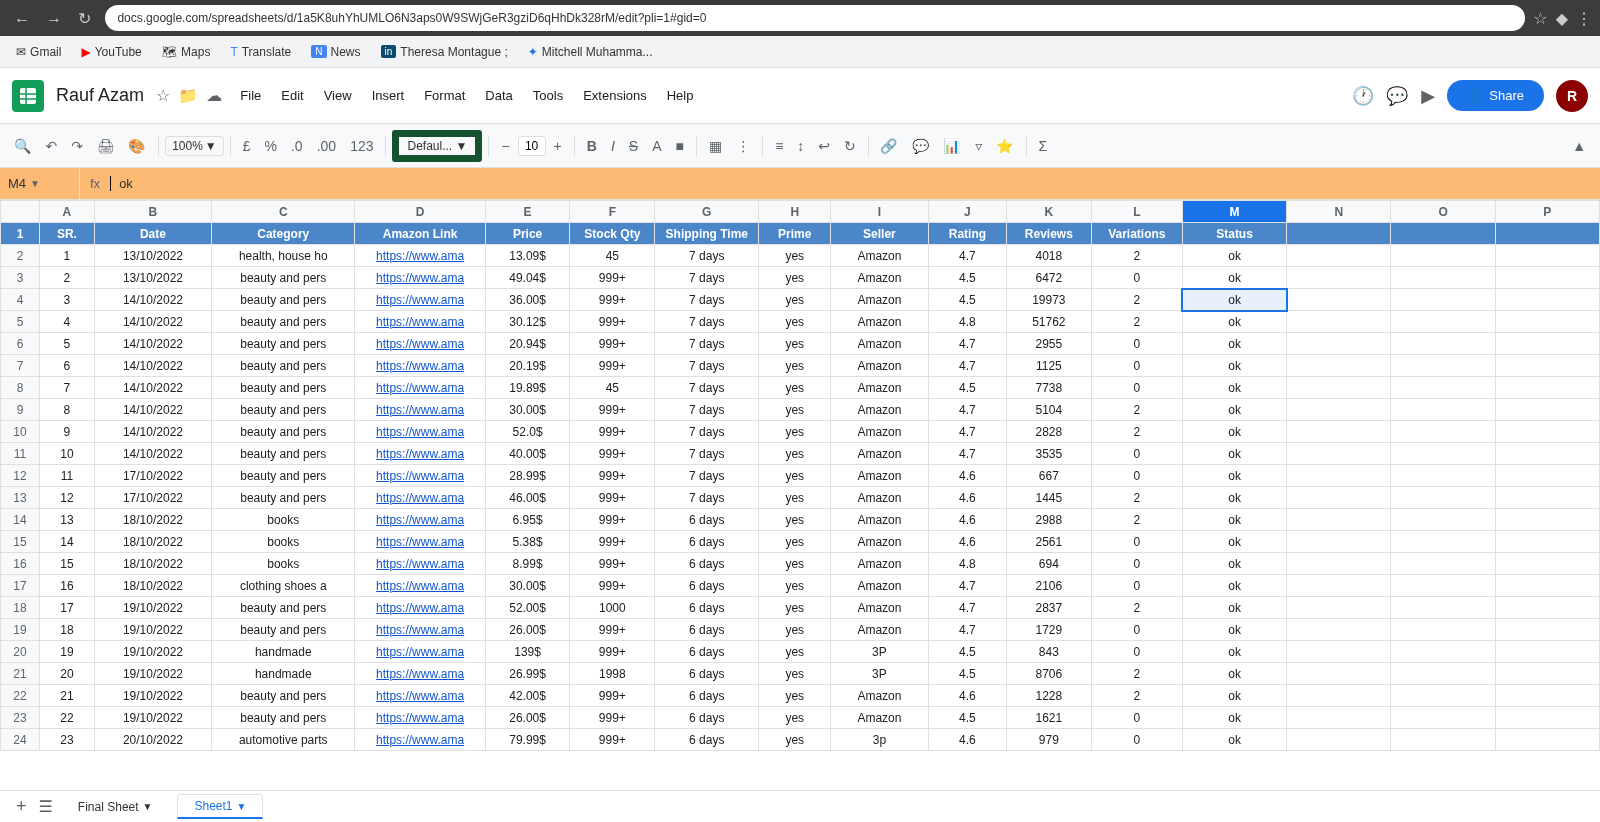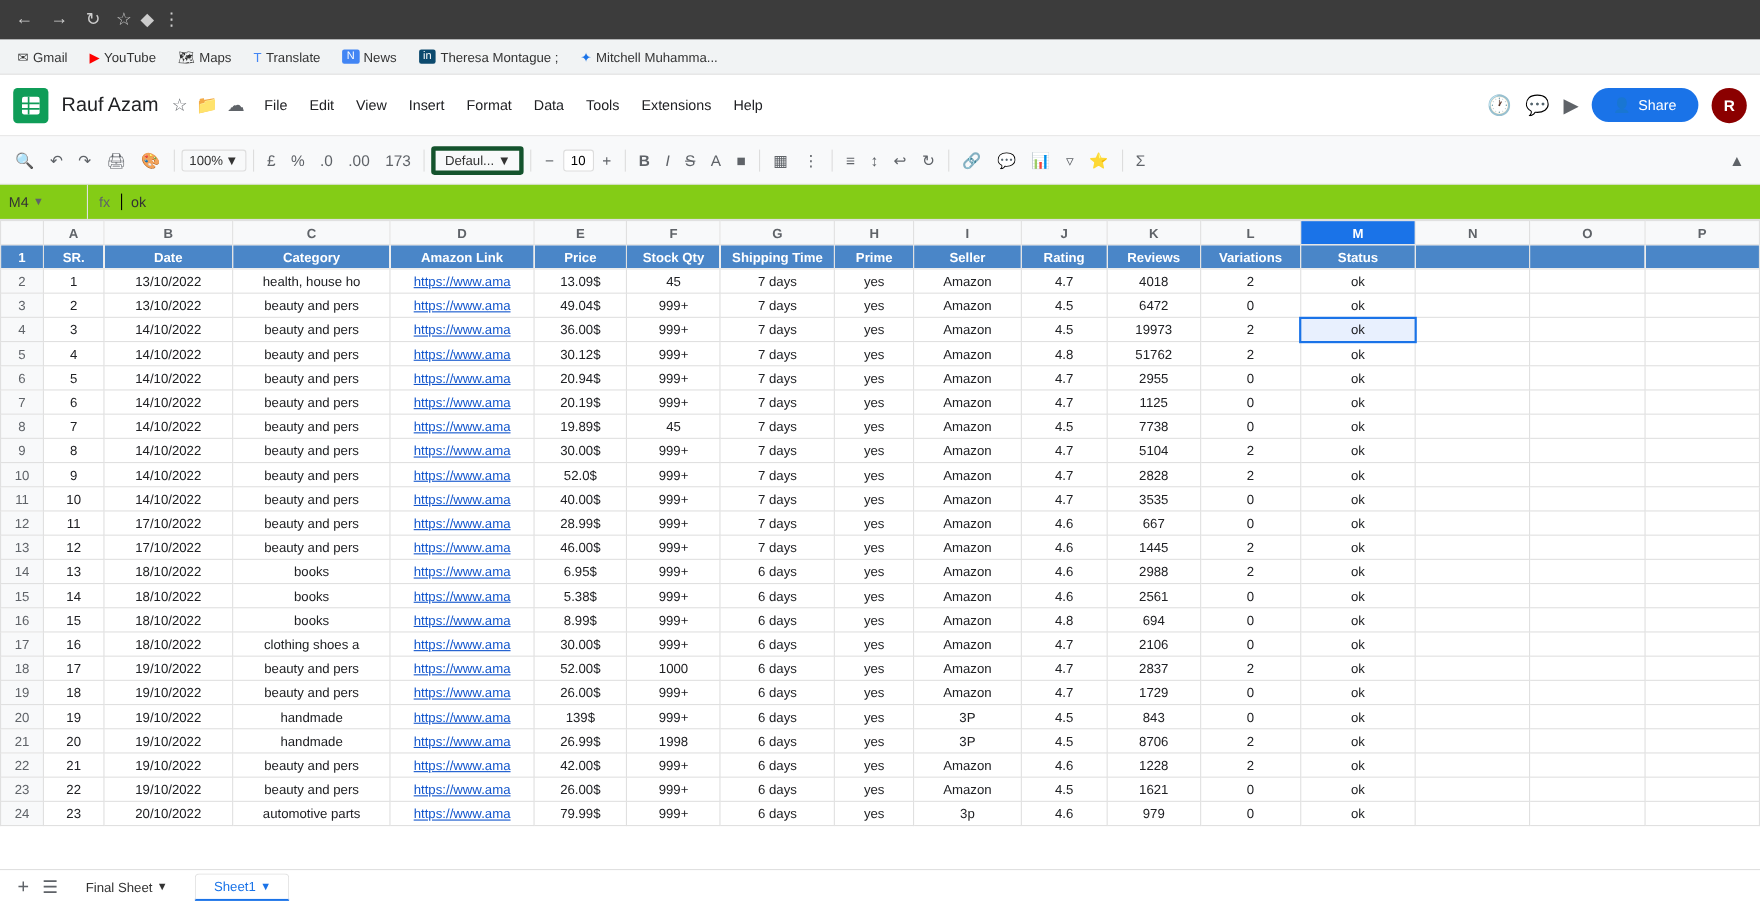--- a/index.html
+++ b/index.html
@@ -145,21 +145,21 @@
       color: #333;
       padding: 2px 6px;
       border: 1px solid #ddd;
       border-radius: 3px;
       cursor: pointer;
     }
     .font-selector {
       font-size: 12px;
       color: #333;
       padding: 2px 8px;
-      border: 4px solid #14532d;
+      border: 7px solid #14532d;
       border-radius: 3px;
       cursor: pointer;
       min-width: 80px;
     }
     .font-size-control {
       display: flex;
       align-items: center;
       gap: 2px;
     }
     .font-size-input {
@@ -170,21 +170,21 @@
       font-size: 12px;
       padding: 2px;
     }
 
     
     .formula-bar {
       height: 32px;
       display: flex;
       align-items: center;
       border-bottom: 1px solid #e0e0e0;
-      background: #84cc16;
+      background: #fdba74;
     }
     .cell-name-box {
       width: 80px;
       min-width: 80px;
       height: 100%;
       display: flex;
       align-items: center;
       padding: 0 8px;
       border-right: 1px solid #e0e0e0;
       font-size: 13px;
@@ -317,20 +317,23 @@
     .bottom-left { display: flex; align-items: center; gap: 4px; }
   </style>
 </head>
 <body>
 
 <div class="chrome-bar">
   <div class="chrome-nav-buttons">
     <button class="chrome-nav-btn">←</button>
     <button class="chrome-nav-btn">→</button>
     <button class="chrome-nav-btn">↻</button>
+  </div>
+  <div class="chrome-address-bar">
+    <span>docs.google.com/spreadsheets/d/1a5K8uhYhUMLO6N3aps0W9SWjGeR3gziD6qHhDk328rM/edit?pli=1#gid=0</span>
   </div>
   <div class="chrome-right-icons">
     <span>☆</span>
     <span>◆</span>
     <span>⋮</span>
   </div>
 </div>
 
 <div class="bookmarks-bar">
   <div class="bookmark-item">
@@ -410,21 +413,21 @@
   <div class="toolbar-separator"></div>
   <div class="zoom-control">
     <span>100%</span>
     <span>▼</span>
   </div>
   <div class="toolbar-separator"></div>
   <button class="toolbar-btn">£</button>
   <button class="toolbar-btn">%</button>
   <button class="toolbar-btn">.0</button>
   <button class="toolbar-btn">.00</button>
-  <button class="toolbar-btn">173</button>
+  <button class="toolbar-btn">123</button>
   <div class="toolbar-separator"></div>
   <div class="font-selector">
     <span>Defaul...</span> ▼
   </div>
   <div class="toolbar-separator"></div>
   <div class="font-size-control">
     <button class="toolbar-btn">−</button>
     <input class="font-size-input" value="10" type="text" style="">
     <button class="toolbar-btn">+</button>
   </div>

